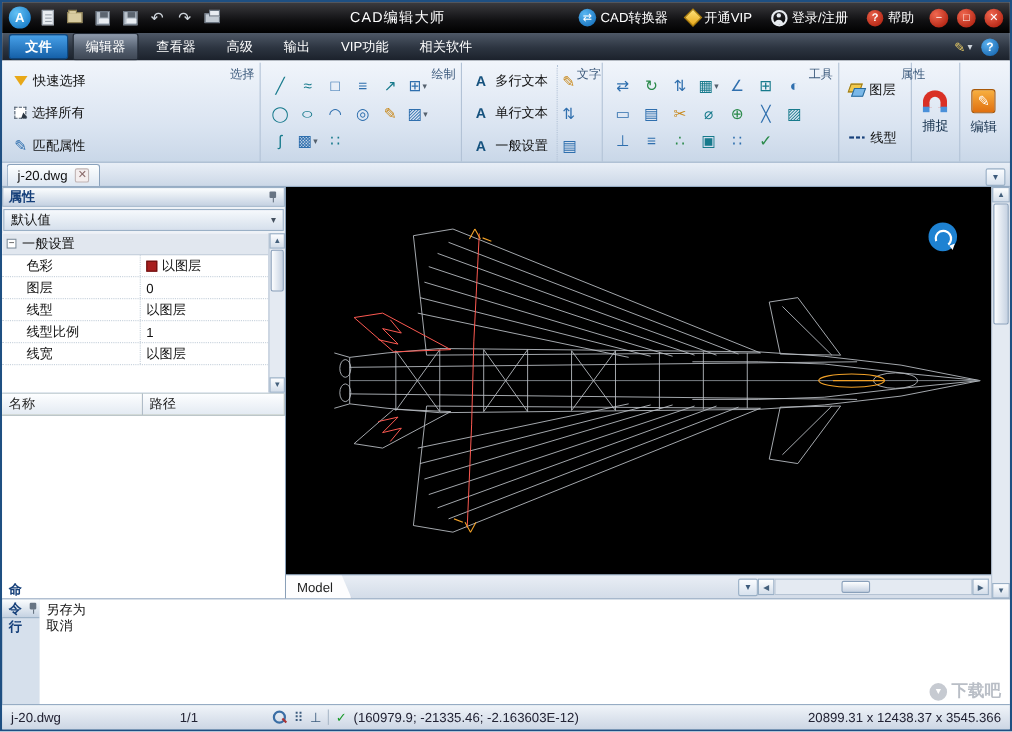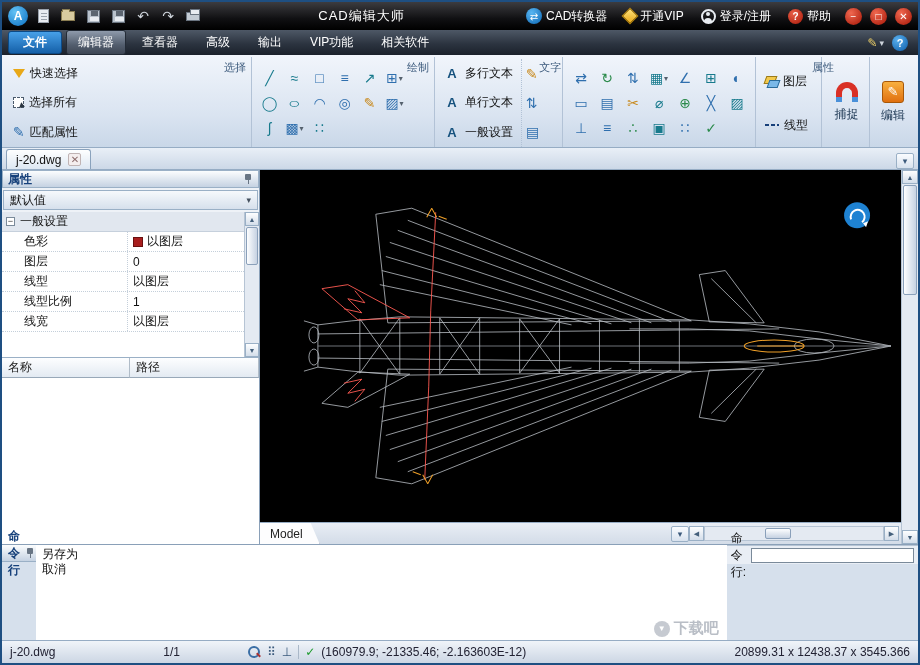--- a/index.html
+++ b/index.html
@@ -303,20 +303,21 @@
         <div class="cell c-green">⊕</div>
         <div class="cell c-blue">╳</div>
         <div class="cell c-teal">▨</div>
         <div class="cell c-blue">⊥</div>
         <div class="cell c-blue">≡</div>
         <div class="cell c-green">∴</div>
         <div class="cell c-teal">▣</div>
         <div class="cell c-blue">∷</div>
         <div class="cell c-green">✓</div>
       </div>
+      <div class="rgroup-label">工具</div>
     </div>
 
     <div class="rgroup" style="width:66px">
       <div class="vcol" style="flex:1">
         <div class="ritem">
           <span class="layers-icon"></span>
           <span>图层</span>
         </div>
         <div class="ritem">
           <span class="linetype-icon"></span>
@@ -484,24 +485,20 @@
       <span class="pin"></span>
     </div>
     <div class="cmd-body">
       <div class="cmd-line">另存为</div>
       <div class="cmd-line">取消</div>
       <div class="watermark">
         <span class="wm-ico">▼</span>
         <span>下载吧</span>
       </div>
     </div>
-    <div class="cmd-input-row">
-      <span>命令行:</span>
-      <input class="cmd-input" type="text" style="">
-    </div>
   </div>
 
   <div class="statusbar">
     <span>j-20.dwg</span>
     <span style="width:96px"></span>
     <span>1/1</span>
     <span style="width:56px"></span>
     <span class="mag"></span>
     <span class="st-ico">⠿</span>
     <span class="st-ico">⊥</span>

